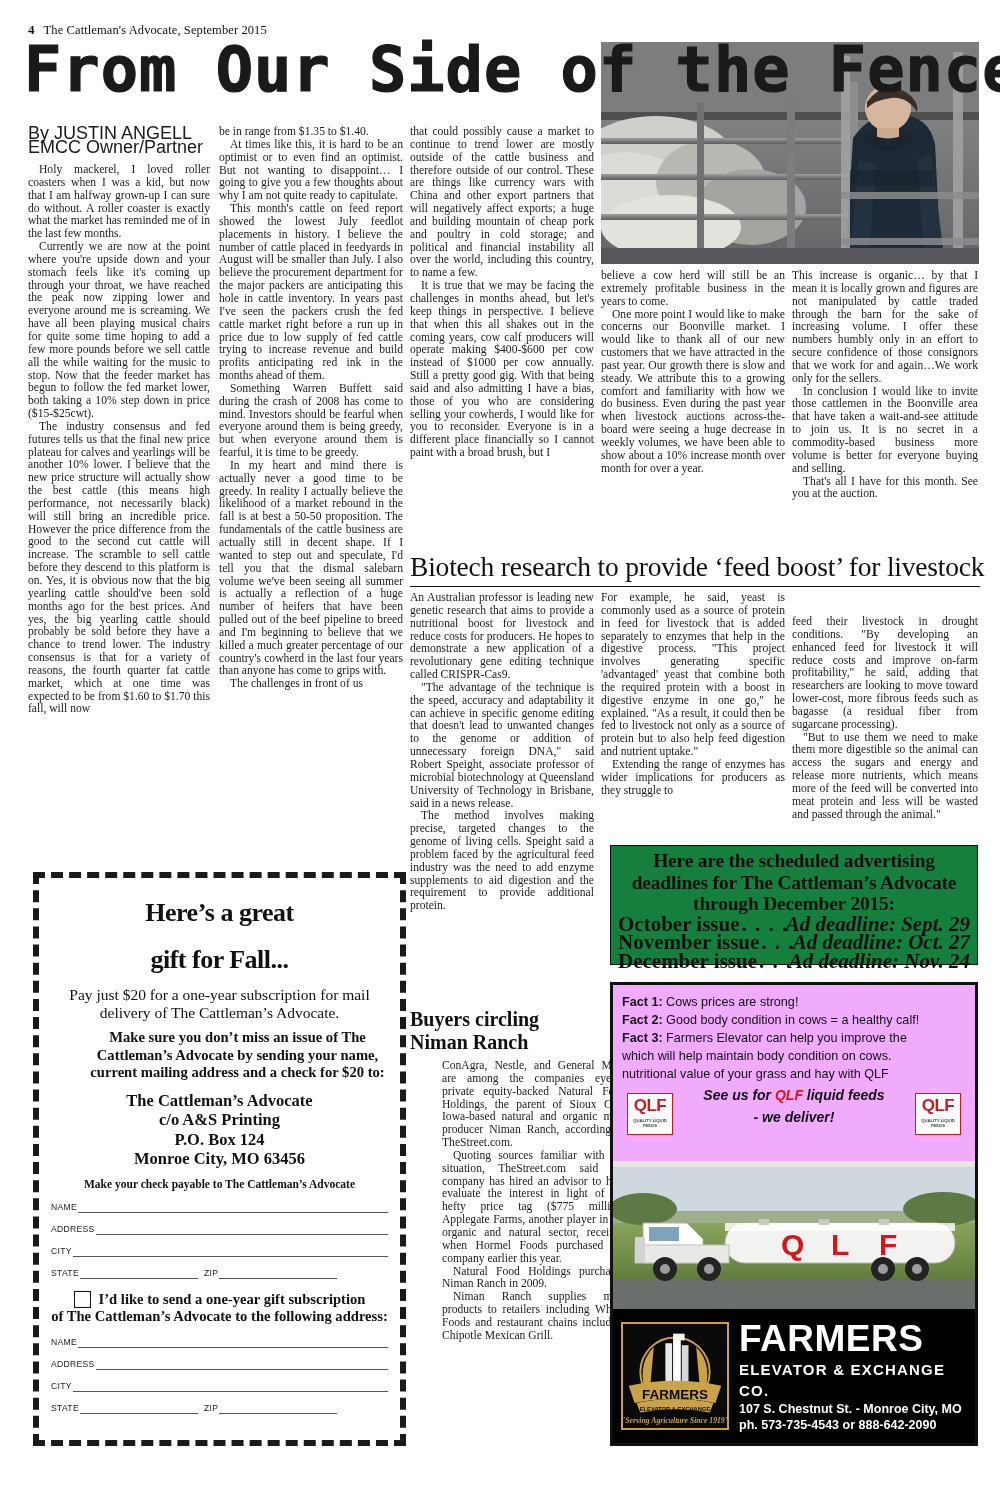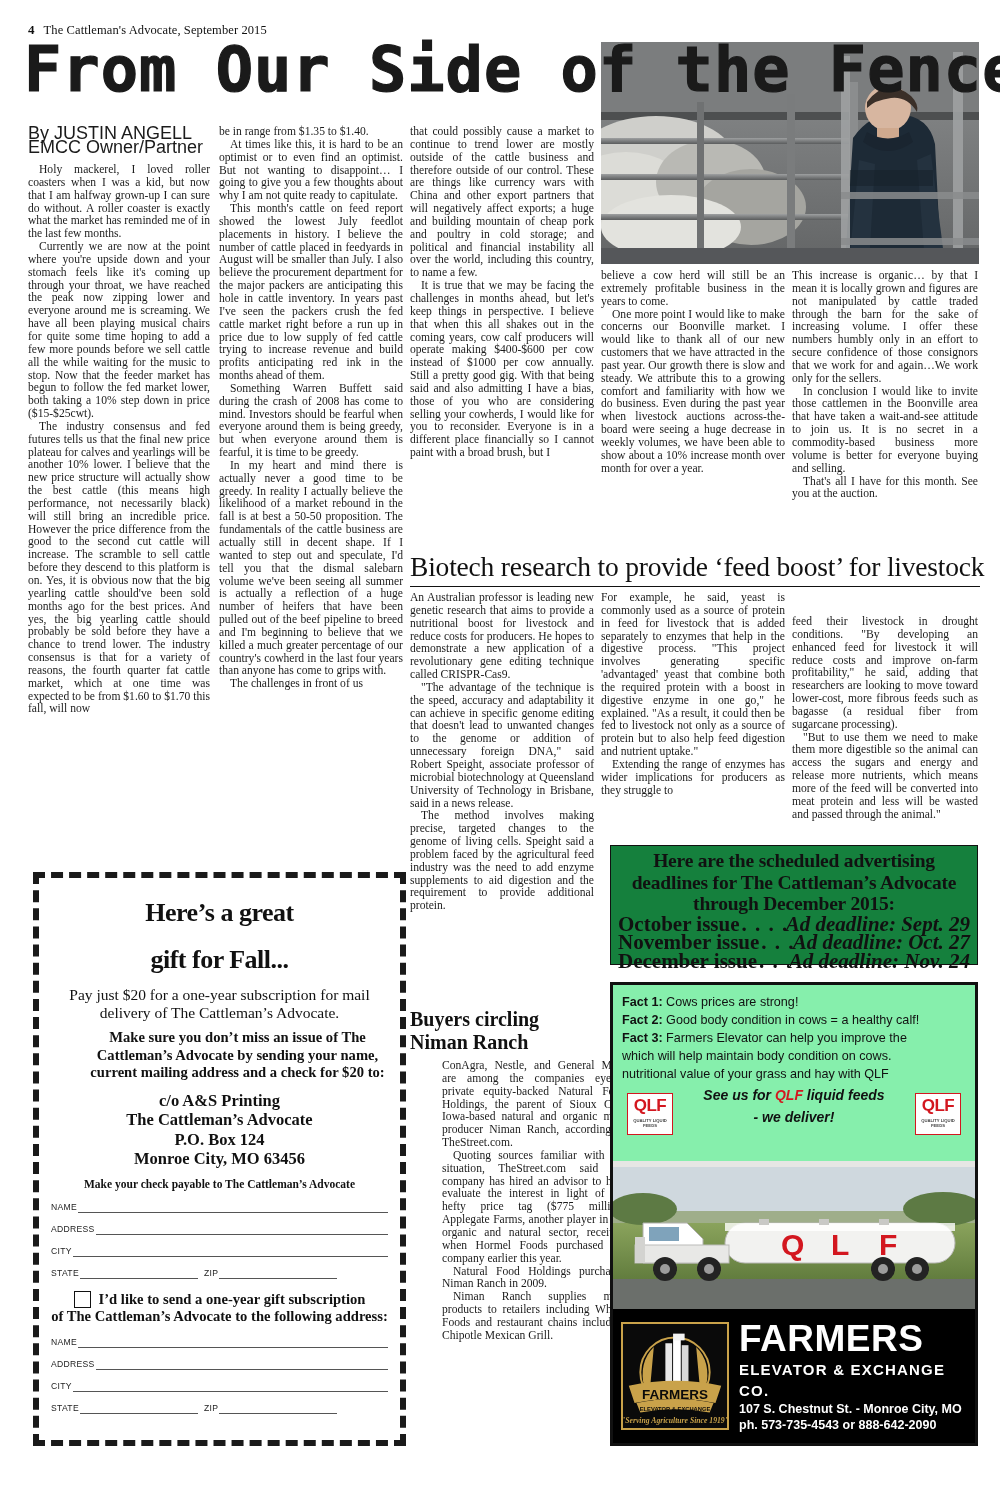--- a/index.html
+++ b/index.html
@@ -177,21 +177,21 @@
     font-family:"Liberation Serif", serif; font-weight:bold;
     font-size:21px; line-height:18.5px;
   }
   .dl-row .issue { white-space:nowrap; }
   .dl-row .dots { flex:1; overflow:hidden; white-space:nowrap; letter-spacing:1.5px; padding:0 2px; }
   .dl-row .dl { font-style:italic; white-space:nowrap; }
 
   
   .qlfad {
     position:absolute; left:610px; top:982px; width:368px; height:464px;
-    border:3px solid #111; background:#86efac;
+    border:3px solid #111; background:#f0abfc;
     overflow:hidden;
   }
   .facts { padding:8px 9px 2px 9px; }
   .factline {
     font-family:"Liberation Sans", sans-serif;
     font-size:12.6px; line-height:18px; color:#111;
   }
   .factline b { font-weight:bold; }
   .seeus {
     text-align:center;
@@ -359,22 +359,22 @@
   <p>Natural Food Holdings purchased Niman Ranch in 2009.</p>
   <p>Niman Ranch supplies meat products to retailers including Whole Foods and restaurant chains including Chipotle Mexican Grill.</p>
 </div>
 
 <div class="coupon">
   <div class="big">Here’s a great</div>
   <div class="big">gift for Fall...</div>
   <div class="sub1">Pay just $20 for a one-year subscription for mail delivery of The Cattleman’s Advocate.</div>
   <div class="sub2">Make sure you don’t miss an issue of The Cattleman’s Advocate by sending your name, current mailing address and a check for $20 to:</div>
   <div class="addr">
+    <div>The Cattleman’s Advocate</div>
     <div>c/o A&amp;S Printing</div>
-    <div>The Cattleman’s Advocate</div>
     <div>P.O. Box 124</div>
     <div>Monroe City, MO 63456</div>
   </div>
   <div class="payable">Make your check payable to The Cattleman’s Advocate</div>
 
   <div class="fieldrow">
     <span class="lab">NAME</span>
     <span class="line"></span>
   </div>
   <div class="fieldrow">

